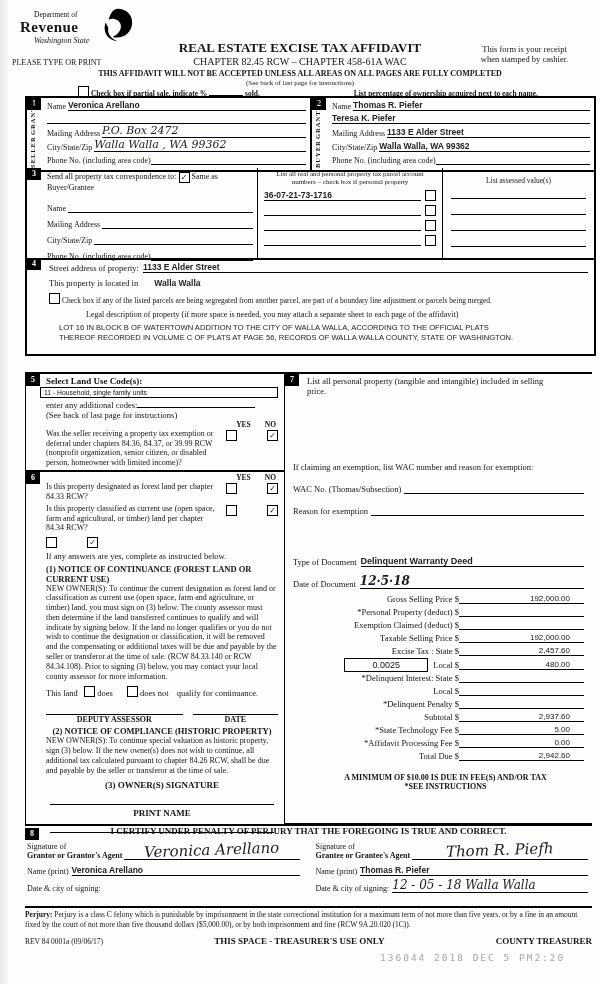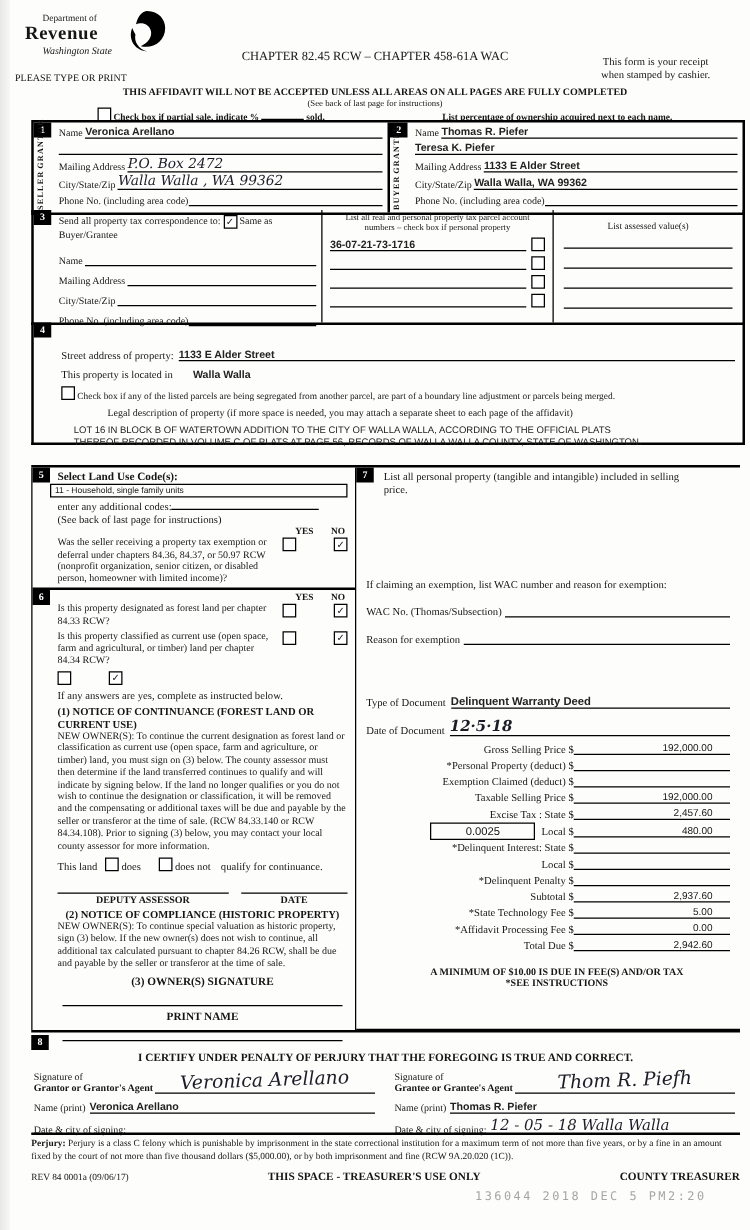--- a/index.html
+++ b/index.html
@@ -48,20 +48,21 @@
           <path d="M8 17 C4 26 9 38 22 39 C13.5 36.5 9.5 29.5 11 23 C9.8 21.2 8.8 19.2 8 17 Z"></path>
         </g>
           </svg>
       </span>
       <div class="s75" style="padding-left:14px;">Department of</div>
       <div class="b" style="font-size:15px;letter-spacing:.5px;">Revenue</div>
       <div class="s8" style="font-style:italic;padding-left:14px;">Washington State</div>
     </div>
   </div>
   <div class="abs ctr" style="left:150px;top:40px;width:300px;">
+    <div class="b" style="font-size:13px;">REAL ESTATE EXCISE TAX AFFIDAVIT</div>
     <div style="font-size:10px;">CHAPTER 82.45 RCW – CHAPTER 458-61A WAC</div>
   </div>
   <div class="abs s85" style="left:462px;top:44px;width:125px;text-align:center;">
     <div>This form is your receipt</div>
     <div>when stamped by cashier.</div>
   </div>
   <div class="abs s8" style="left:12px;top:58px;">PLEASE TYPE OR PRINT</div>
   <div class="abs b ctr s8" style="left:30px;top:69px;width:540px;">THIS AFFIDAVIT WILL NOT BE ACCEPTED UNLESS ALL AREAS ON ALL PAGES ARE FULLY COMPLETED</div>
   <div class="abs ctr s7" style="left:150px;top:79px;width:300px;">(See back of last page for instructions)</div>
   <div class="abs s75 b" style="left:78px;top:86px;width:520px;">
@@ -184,21 +185,21 @@
       <div class="ctr s75" style="padding-top:6px;">List assessed value(s)</div>
       <div class="ul" style="height:13px;"></div>
       <div class="ul" style="height:15px;"></div>
       <div class="ul" style="height:15px;"></div>
       <div class="ul" style="height:15px;"></div>
     </div>
   </div>
 
   <div class="abs" style="left:25px;top:258px;width:567px;height:96px;border:2px solid #000;border-top:0;">
     <div class="tab" style="left:0;top:0;">4</div>
-    <div class="abs" style="left:22px;top:20px;right:6px;">
+    <div class="abs" style="left:22px;top:4px;right:6px;">
       <div class="row s85">
           <span>Street address of property:</span>
         <span class="ul typed b" style="flex:1;margin-left:4px;">1133 E Alder Street</span>
         </div>
       <div class="s85" style="margin-top:5px;"><span>This property is located in</span>
         <span class="typed b" style="margin-left:14px;">Walla Walla</span></div>
       <div class="s75" style="margin-top:5px;"><span class="cb"></span>
         <span>Check box if any of the listed parcels are being segregated from another parcel, are part of a boundary line adjustment or parcels being merged.</span></div>
       <div class="s8" style="margin-top:5px;padding-left:37px;">Legal description of property (if more space is needed, you may attach a separate sheet to each page of the affidavit)</div>
       <div class="typed" style="margin-top:4px;margin-left:10px;font-size:7.6px;line-height:10px;">
@@ -215,21 +216,21 @@
       <div style="padding:2px 6px 0 20px;">
         <div class="b s9">Select Land Use Code(s):</div>
         <div style="border:1.5px solid #000;padding:1px 3px;margin:1px 0 2px -6px;font-family:'Liberation Sans',sans-serif;font-size:6.8px;">11 - Household, single family units</div>
         <div class="s85"><span>enter any additional codes:</span><span class="ul" style="display:inline-block;width:118px;"></span></div>
         <div class="s85">(See back of last page for instructions)</div>
         <div class="row" style="justify-content:flex-end;gap:14px;padding-right:2px;">
           <span class="b s75">YES</span>
           <span class="b s75">NO</span>
         </div>
         <div class="qrow">
-          <span class="qtext">Was the seller receiving a property tax exemption or deferral under chapters 84.36, 84.37, or 50.97 RCW (nonprofit organization, senior citizen, or disabled person, homeowner with limited income)?</span>
+          <span class="qtext">Was the seller receiving a property tax exemption or deferral under chapters 84.36, 84.37, or 39.99 RCW (nonprofit organization, senior citizen, or disabled person, homeowner with limited income)?</span>
           <span class="qboxes">
               <span class="cb"></span>
               <span class="cb">✓</span>
             </span>
         </div>
       </div>
       <div style="border-top:2px solid #000;position:relative;padding:1px 6px 0 20px;">
         <div class="tab" style="left:0;top:0;">6</div>
         <div class="row" style="justify-content:flex-end;gap:14px;padding-right:2px;">
           <span class="b s75">YES</span>
@@ -370,21 +371,21 @@
             </div>
         </div>
         <div class="b ctr s8" style="margin-top:12px;">A MINIMUM OF $10.00 IS DUE IN FEE(S) AND/OR TAX</div>
         <div class="b ctr s8">*SEE INSTRUCTIONS</div>
       </div>
     </div>
   </div>
 
   <div class="abs" style="left:25px;top:824px;width:567px;height:80px;border-top:2.5px solid #000;border-bottom:2.5px solid #000;">
     <div class="tab" style="left:0;top:2px;">8</div>
-    <div class="b ctr s9" style="margin-top:15px;">I CERTIFY UNDER PENALTY OF PERJURY THAT THE FOREGOING IS TRUE AND CORRECT.</div>
+    <div class="b ctr s9" style="margin-top:0;">I CERTIFY UNDER PENALTY OF PERJURY THAT THE FOREGOING IS TRUE AND CORRECT.</div>
     <div style="display:flex;margin-top:2px;">
       <div style="flex:1;padding:0 10px 0 2px;position:relative;">
         <div class="row" style="height:22px;">
           <span class="s8" style="line-height:9px;">
             <span>Signature of</span><br>
             <span class="b">Grantor or Grantor's Agent</span></span>
           <span class="ul" style="flex:1;margin-left:2px;text-align:center;"><span class="sig">Veronica Arellano</span></span>
         </div>
         <div class="row" style="height:16px;">
             <span class="s8">Name (print)</span>

